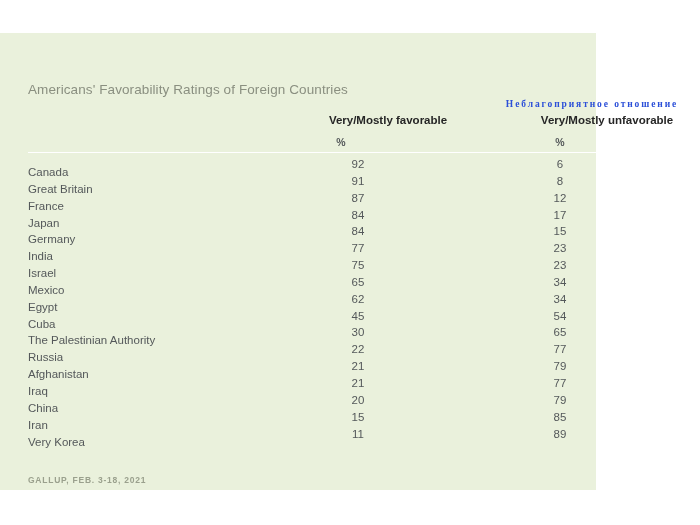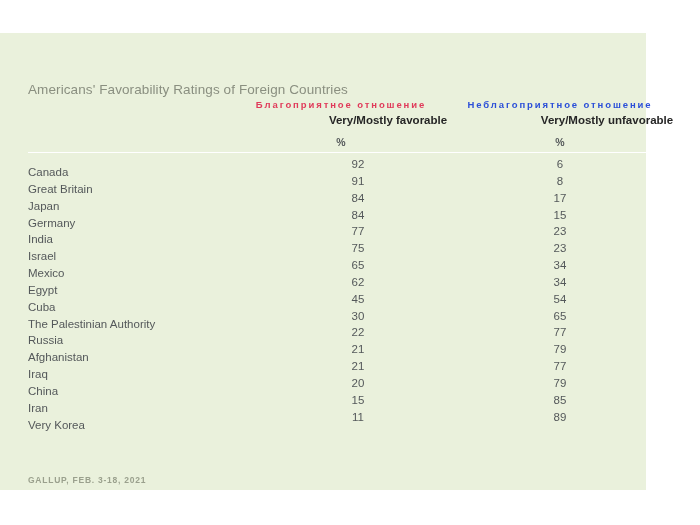--- a/index.html
+++ b/index.html
@@ -12,21 +12,21 @@
   }
   body {
     font-family: "Liberation Sans", sans-serif;
     -webkit-font-smoothing: antialiased;
   }
 
   #panel {
     position: absolute;
     left: 0;
     top: 33px;
-    width: 646px;
+    width: 596px;
     height: 457px;
     background: #eaf1dc;
   }
 
   #title {
     position: absolute;
     left: 28px;
     top: 49px;
     font-size: 13.5px;
     color: #8a8f80;
@@ -37,21 +37,21 @@
   .ru-head {
     position: absolute;
     top: 66px;
     font-size: 9.5px;
     font-weight: bold;
     letter-spacing: 1.9px;
     white-space: nowrap;
     transform: translateX(-50%);
   }
   #ru-fav  { left: 341px; color: #e03a5a; }
-  #ru-unfav{ left: 560px; color: #2b4fd8; }
+  #ru-unfav{ left: 592px; color: #2b4fd8; font-family: Liberation Serif, serif; }
 
   .en-head {
     position: absolute;
     top: 81px;
     font-size: 11.5px;
     font-weight: bold;
     color: #262626;
     white-space: nowrap;
     transform: translateX(-50%);
     margin-left: 47px;
@@ -120,21 +120,20 @@
     white-space: nowrap;
   }
 </style>
 </head>
 <body>
 
 <div id="panel">
 
   <div id="title">Americans' Favorability Ratings of Foreign Countries</div>
 
-  <div class="ru-head" id="ru-fav">Благоприятное отношение</div>
   <div class="ru-head" id="ru-unfav">Неблагоприятное отношение</div>
 
   <div class="en-head" id="en-fav">Very/Mostly favorable</div>
   <div class="en-head" id="en-unfav">Very/Mostly unfavorable</div>
 
   <div class="pct-head" id="pct-fav">%</div>
   <div class="pct-head" id="pct-unfav">%</div>
 
   <div id="rule"></div>
 
@@ -143,20 +142,25 @@
         <span class="country">Canada</span>
         <span class="val fav">92</span>
         <span class="val unfav">6</span>
       </div>
       <div class="row">
         <span class="country">Great Britain</span>
         <span class="val fav">91</span>
         <span class="val unfav">8</span>
       </div>
       <div class="row">
+        <span class="country">France</span>
+        <span class="val fav">87</span>
+        <span class="val unfav">12</span>
+      </div>
+      <div class="row">
         <span class="country">Japan</span>
         <span class="val fav">84</span>
         <span class="val unfav">17</span>
       </div>
       <div class="row">
         <span class="country">Germany</span>
         <span class="val fav">84</span>
         <span class="val unfav">15</span>
       </div>
       <div class="row">

